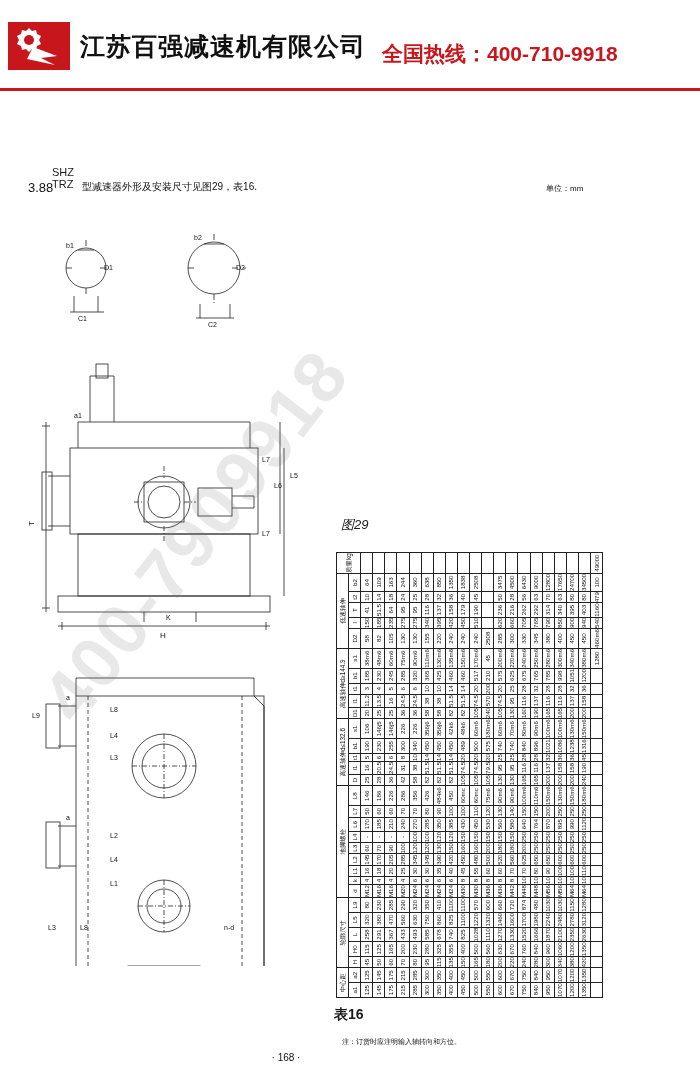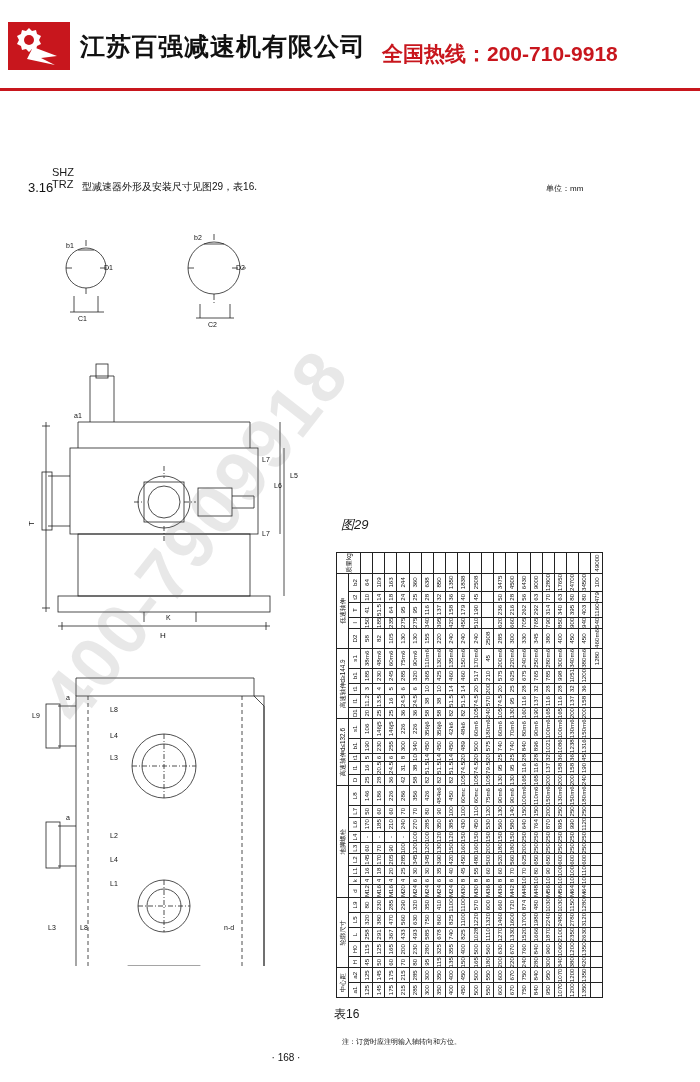--- a/index.html
+++ b/index.html
@@ -106,22 +106,22 @@
   
   .unit-note {
     position: absolute;
     left: 546px; top: 183px;
     font-size: 8px;
     color: #111;
   }
   .table-label {
     position: absolute;
     left: 334px; top: 1006px;
-    font-size: 12px;
-    font-weight: normal;
+    font-size: 14px;
+    font-weight: bold;
   }
   .table-foot {
     position: absolute;
     left: 342px; top: 1037px;
     font-size: 7px;
     color: #111;
     white-space: nowrap;
   }
   .fig-label {
     position: absolute;
@@ -181,25 +181,25 @@
   <div class="logo-box">
     <svg width="56" height="42" viewBox="0 0 56 42">
       <g fill="#ffffff">
         <path d="M18 3 L21 6 L25 5 L26 9 L30 11 L28 15 L30 19 L26 21 L25 25 L21 24 L18 27 L15 24 L11 25 L10 21 L6 19 L8 15 L6 11 L10 9 L11 5 L15 6 Z"></path>
         <circle cx="18" cy="15" r="5" fill="#c8161d"></circle>
         <path d="M22 22 L46 31 L30 33 L44 40 L16 34 Z"></path>
       </g>
     </svg>
   </div>
   <div class="company-name">江苏百强减速机有限公司</div>
-  <div class="hotline">全国热线：200-710-9918</div>
+  <div class="hotline">全国热线：400-710-9918</div>
   <div class="header-rule"></div>
 </div>
 
-<div class="sec-num">3.16</div>
+<div class="sec-num">3.88</div>
 <div class="model-stack">
   <div>SHZ</div>
   <div>TRZ</div>
 </div>
 <div class="sec-title">型减速器外形及安装尺寸见图29，表16.</div>
 
 <div class="draw">
 <svg width="322" height="740" viewBox="0 0 322 740">
   <g stroke="#222" fill="none" stroke-width="0.8">
 

